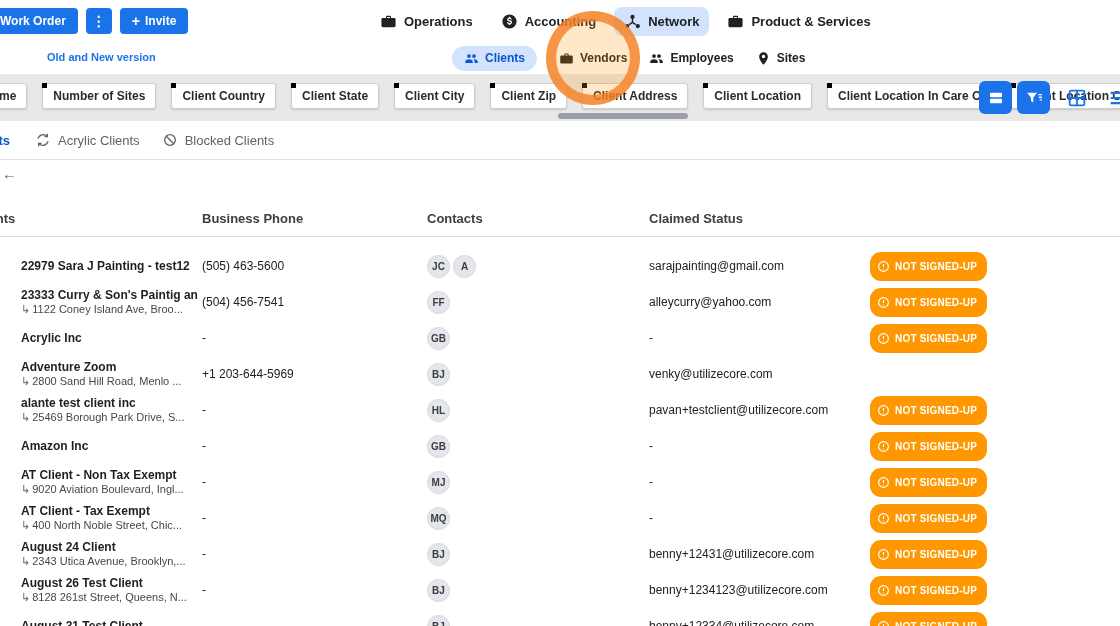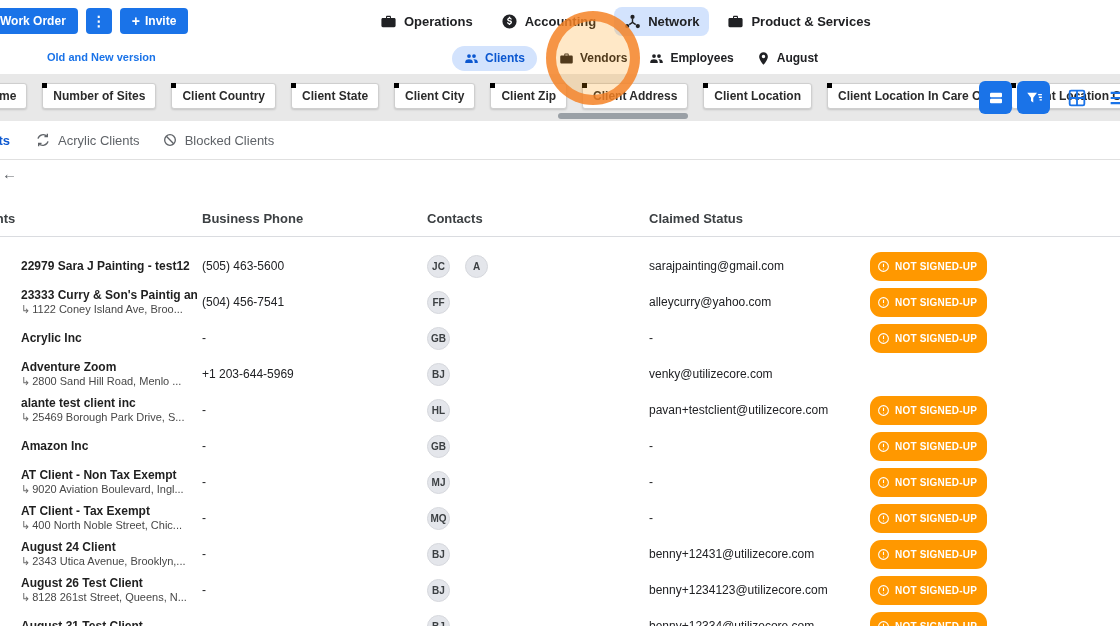--- a/index.html
+++ b/index.html
@@ -54,21 +54,21 @@
   .th { font-size:13px; font-weight:700; color:#3c4043; padding-left:5px; white-space:nowrap; cursor:pointer; }
   .th-clients { overflow:hidden; }
   .th-clients .th-label { display:inline-block; margin-left:-33px; }
   .tbody { position:absolute; top:238px; left:0; right:0; bottom:0; overflow:hidden; padding-top:10px; }
   .trow { display:grid; grid-template-columns:197px 225px 222px 221px 1fr; align-items:center; height:36px; cursor:pointer; }
   .td { padding-left:5px; font-size:12px; color:#202124; white-space:nowrap; overflow:hidden; }
   .td-name { line-height:1.2;margin-left:16px; }
   .client-name { font-size:12px; font-weight:700; color:#1f1f1f; }
   .client-address { font-size:11px; color:#474747; display:flex; align-items:center; gap:2px; }
   .addr-arrow { color:#6a6a6a; font-size:11px; }
-  .td-contacts { display:flex; gap:15px; align-items:center; }
+  .td-contacts { display:flex; gap:3px; align-items:center; }
   .avatar { width:23px; height:23px; border-radius:50%; background:#e4e6eb; border:1px solid #d6d8dd; color:#3c4043; font-size:10px; font-weight:700; display:flex; align-items:center; justify-content:center; flex:none; }
   .badge { display:inline-flex; align-items:center; gap:5px; height:29px; padding:0 10px 0 7px; border-radius:11px; color:#fff; font-size:10px; font-weight:700; letter-spacing:.2px; cursor:pointer; }
   .badge svg { width:13px; height:13px; flex:none; }
   .badge-orange { background:#ff9800; }
   .badge-green { background:#43a047; }
 
   
   .spotlight { position:absolute; width:94px; height:94px; border-radius:50%; border:10px solid rgba(244,129,38,.8); background:rgba(255,152,0,.22); pointer-events:none; z-index:50; left:510px; top:9px; }
 </style>
 </head>
@@ -138,21 +138,21 @@
       <div class="subnav-item">
         <svg viewBox="0 0 24 24" fill="#202124">
             <path d="M8 11a3 3 0 1 0 0-6 3 3 0 0 0 0 6zm8 0a3 3 0 1 0 0-6 3 3 0 0 0 0 6zM8 13c-2.7 0-6 1.3-6 4v2h12v-2c0-2.7-3.3-4-6-4zm8 0c-.4 0-.8 0-1.2.1 1.3.9 2.2 2.2 2.2 3.9v2h5v-2c0-2.7-3.3-4-6-4z"></path>
           </svg>
         <span>Employees</span>
       </div>
       <div class="subnav-item">
         <svg viewBox="0 0 24 24" fill="#202124">
             <path d="M12 2a7 7 0 0 0-7 7c0 5 7 13 7 13s7-8 7-13a7 7 0 0 0-7-7zm0 9.5A2.5 2.5 0 1 1 12 6a2.5 2.5 0 0 1 0 5.5z"></path>
           </svg>
-        <span>August</span>
+        <span>Sites</span>
       </div>
     </div>
   </div>
 
   <div class="chipsbar">
     <div class="chips">
       <div class="chip chip-cut"><span>Client Name</span></div>
       <div class="chip"><span class="chip-handle"></span><span>Number of Sites</span></div>
       <div class="chip"><span class="chip-handle"></span><span>Client Country</span></div>
       <div class="chip"><span class="chip-handle"></span><span>Client State</span></div>

